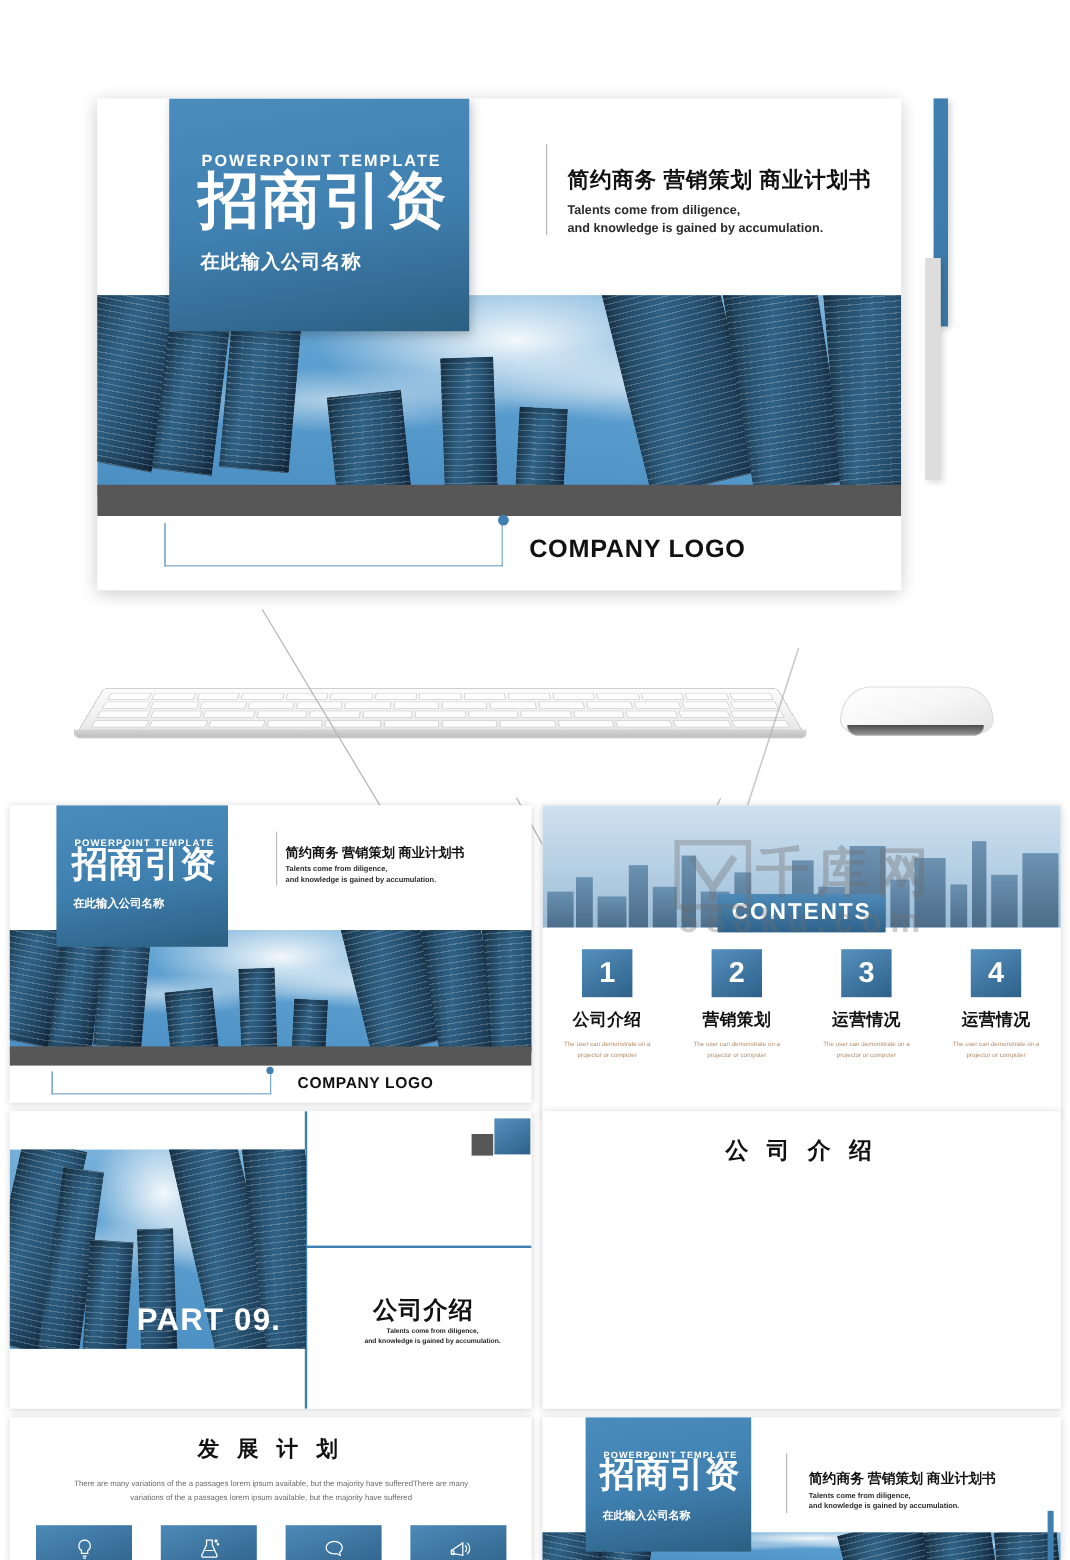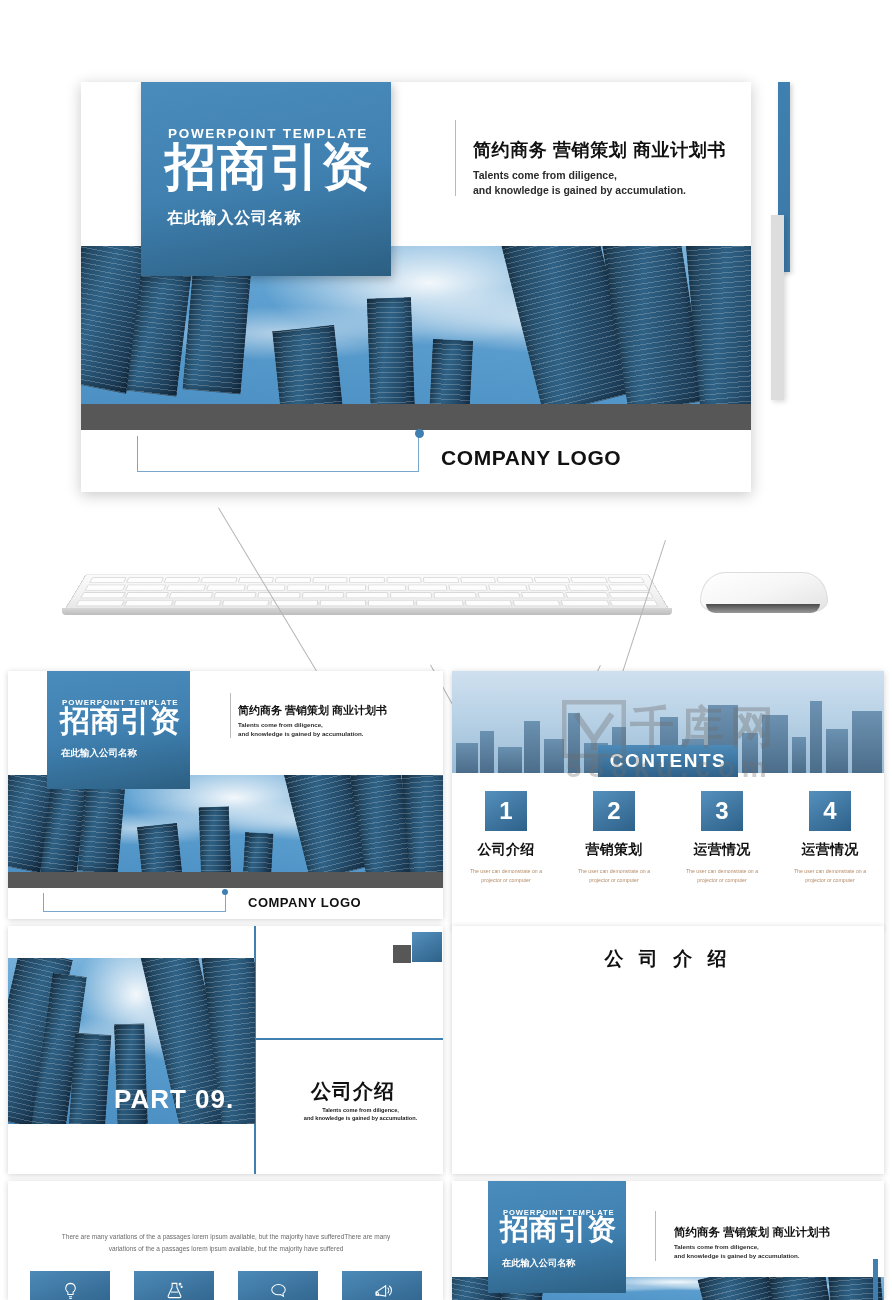--- a/index.html
+++ b/index.html
@@ -443,20 +443,21 @@
   <div id="t3-part">PART 09.</div>
   <div id="t3-title">公司介绍</div>
   <div id="t3-en"><span>Talents come from diligence,</span><br><span>and knowledge is gained by accumulation.</span></div>
 </div>
 
 <div class="thumb" id="t4">
   <div id="t4-title">公 司 介 绍</div>
 </div>
 
 <div class="thumb" id="t5">
+  <div id="t5-title">发 展 计 划</div>
   <div id="t5-body"><span>There are many variations of the a passages lorem ipsum available, but the majority have sufferedThere</span> <span>are many variations of the a passages lorem ipsum available, but the majority have suffered</span></div>
   <div id="t5-icons">
     <div class="t5-icon">
       <svg viewBox="0 0 24 24" fill="none" stroke="#ffffff" stroke-width="1.3">
         <path d="M12 3a6 6 0 0 0-3.3 11v3h6.6v-3A6 6 0 0 0 12 3z"></path>
           <path d="M10 20h4M10.5 22h3"></path>
       </svg>
     </div>
     <div class="t5-icon">
       <svg viewBox="0 0 24 24" fill="none" stroke="#ffffff" stroke-width="1.3">

